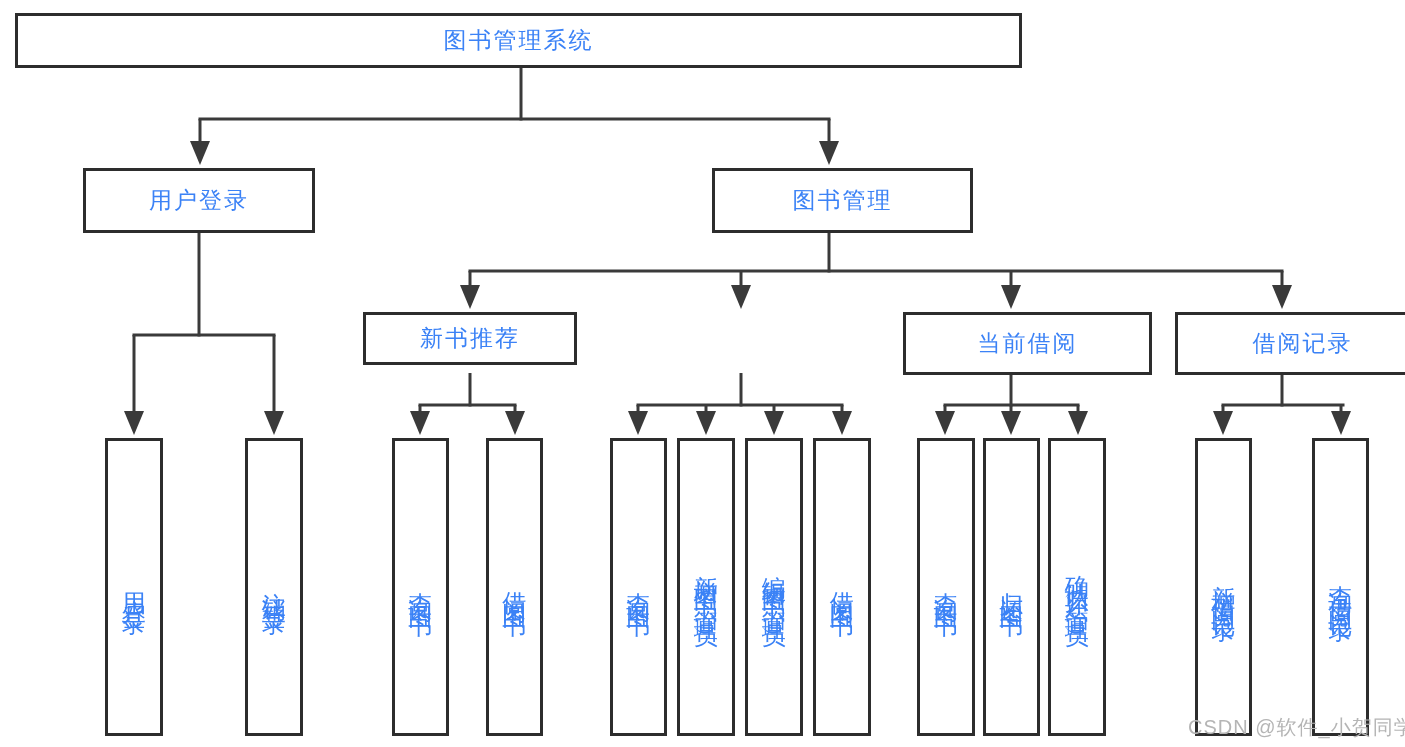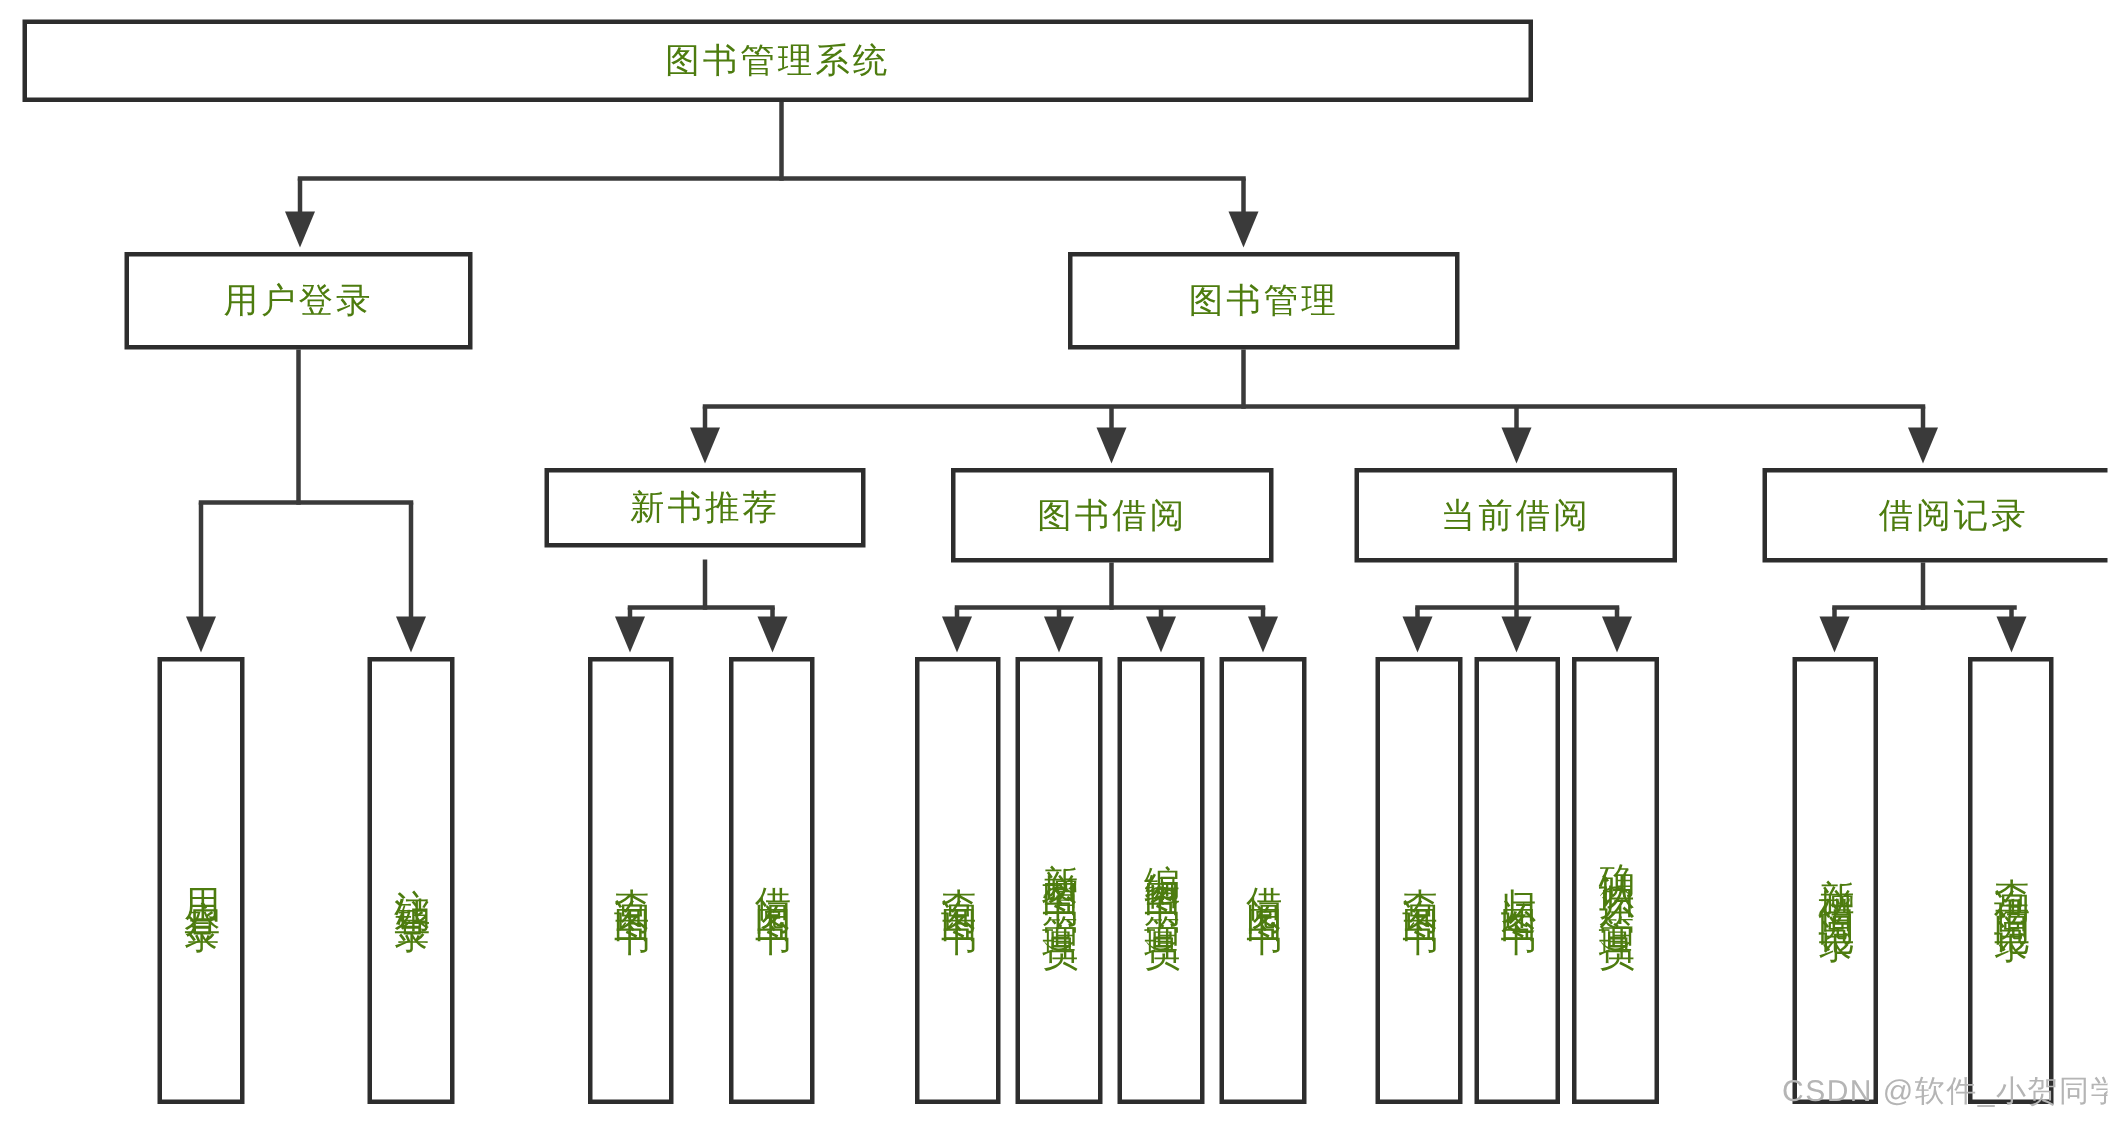--- a/index.html
+++ b/index.html
@@ -4,21 +4,21 @@
 <style>
   html,body{margin:0;padding:0;}
   body{
     width:1405px;height:747px;position:relative;background:#ffffff;overflow:hidden;
     font-family:"Liberation Sans","DejaVu Sans",sans-serif;
   }
   .stage{position:absolute;left:0;top:0;width:1405px;height:747px;}
   .connectors{position:absolute;left:0;top:0;z-index:1;}
   .node{
     position:absolute;box-sizing:border-box;background:#ffffff;
-    border:3px solid #2d2d2d;color:#4d7c0f;z-index:2;
+    border:3px solid #2d2d2d;color:#3b82f6;z-index:2;
     display:flex;align-items:center;justify-content:center;
   }
   .hnode{font-size:23px;letter-spacing:2px;white-space:nowrap;}
   .vnode span{
     writing-mode:vertical-rl;text-orientation:mixed;
     font-size:24px;letter-spacing:7px;line-height:1.15;white-space:nowrap;
   }
   .watermark{
     position:absolute;left:1188px;top:714px;z-index:3;
     font-size:20px;letter-spacing:1px;color:#b5b5b5;white-space:nowrap;
@@ -98,24 +98,21 @@
   <div class="node hnode" style="left:83px;top:168px;width:232px;height:65px;">
     <span>用户登录</span>
   </div>
   <div class="node hnode" style="left:712px;top:168px;width:261px;height:65px;">
     <span>图书管理</span>
   </div>
 
   <div class="node hnode" style="left:363px;top:312px;width:214px;height:53px;">
     <span>新书推荐</span>
   </div>
-  <div class="node hnode" style="left:634px;top:312px;width:215px;height:63px;">
-    <span>图书借阅</span>
-  </div>
-  <div class="node hnode" style="left:903px;top:312px;width:215px;height:63px;">
+  <div class="node hnode" style="left:903px;top:312px;width:249px;height:63px;">
     <span>当前借阅</span>
   </div>
   <div class="node hnode" style="left:1175px;top:312px;width:255px;height:63px;">
     <span>借阅记录</span>
   </div>
 
   <div class="node vnode" style="left:105px;top:438px;width:58px;height:298px;">
     <span>用户登录</span>
   </div>
   <div class="node vnode" style="left:245px;top:438px;width:58px;height:298px;">

